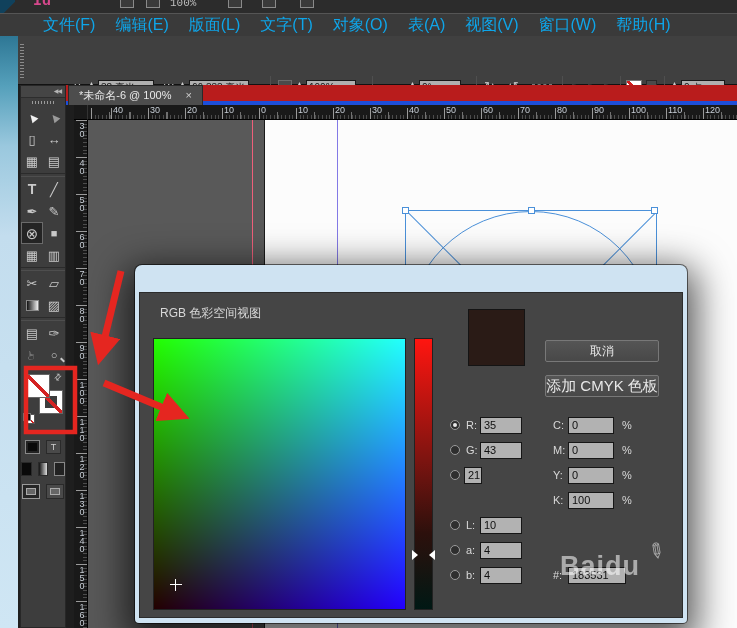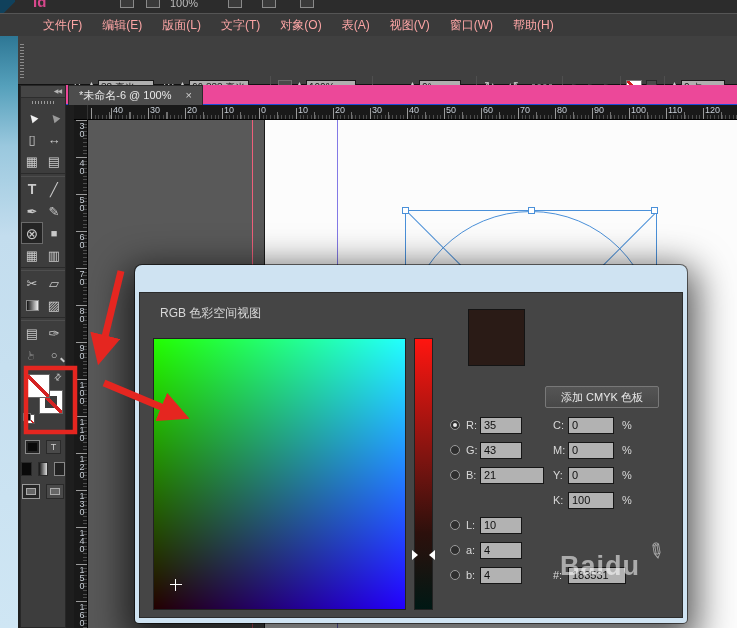--- a/index.html
+++ b/index.html
@@ -5,29 +5,29 @@
   * { margin:0; padding:0; box-sizing:border-box; }
   body { background:#111; }
   #root {
     position:relative; width:737px; height:628px; overflow:hidden;
     background:#1f1f1f;
     font-family:"Liberation Sans","DejaVu Sans",sans-serif;
     -webkit-font-smoothing:antialiased;
   }
 
   
-  .appbar { position:absolute; left:0; top:0; width:737px; height:13px; background:#2c2c2c; overflow:hidden; }
+  .appbar { position:absolute; left:0; top:0; width:737px; height:13px; background:#2c2c2c; overflow:hidden;font-family:Liberation Mono, monospace; }
   .appbar .wedge { position:absolute; left:0; top:0; width:15px; height:13px; background:linear-gradient(135deg,#10415c 60%,#2c2c2c 61%); }
   .appbar .idlogo { position:absolute; left:33px; top:-7px; color:#d6488c; font-weight:bold; font-size:15px; }
   .appbar .stub { position:absolute; top:-4px; width:14px; height:12px; border:1px solid #8a8a8a; background:#3a3a3a; }
   .appbar .zoomtxt { position:absolute; left:170px; top:-3px; color:#bdbdbd; font-size:11px; }
 
   
   .menubar { position:absolute; left:0; top:13px; width:737px; height:23px; background:#3a3a3a; border-top:1px solid #555; display:flex; padding-left:33px; }
-  .menubar .mitem { color:#fca5a5; font-size:12px; line-height:22px; padding:0 10px; cursor:default; }
+  .menubar .mitem { color:#0ea5e9; font-size:16px; line-height:22px; padding:0 10px; cursor:default; }
 
   
   .controlbar { position:absolute; left:18px; top:36px; width:719px; height:49px; background:#404040; border-bottom:1px solid #121212; }
   .cb-label { position:absolute; color:#cfcfcf; font-size:10px; line-height:14px; }
   .cb-field { position:absolute; height:15px; background:#b0b0b0; border:1px solid #181818; color:#111; font-size:10px; line-height:13px; padding:0 2px; overflow:hidden; white-space:nowrap; }
   .cb-icon  { position:absolute; color:#b8b8b8; font-size:11px; line-height:14px; }
   .step { position:absolute; width:9px; height:15px; text-align:center; }
   .step i { display:block; font-style:normal; font-size:5px; line-height:7px; color:#cccccc; }
   .vsep { position:absolute; top:40px; width:1px; height:41px; background:#2a2a2a; border-right:1px solid #4f4f4f; }
   .iconbox { position:absolute; width:14px; height:15px; border:1px solid #6a6a6a; background:#4a4a4a; color:#c8c8c8; font-size:9px; line-height:13px; text-align:center; }
@@ -80,21 +80,21 @@
   .mini-btn { width:15px; height:14px; border:1px solid #2a2a2a; background:#4a4a4a; color:#cfcfcf; font-size:9px; line-height:12px; text-align:center; }
   .mini-btn.selected { background:#222; border-color:#888; }
   .chip-black { background:#0a0a0a; }
   .chip-grad  { background:linear-gradient(90deg,#111,#ddd); }
   .chip-none  { background:#fff; background-image:linear-gradient(45deg,transparent 42%,#d42222 42%,#d42222 58%,transparent 58%); }
   .view-btn { width:18px; height:15px; border:1px solid #2a2a2a; background:#4a4a4a; position:relative; }
   .view-btn.selected { background:#262626; border-color:#9a9a9a; }
   .view-btn::after { content:""; position:absolute; left:3px; top:3px; right:3px; bottom:3px; border:1px solid #aaa; background:#666; }
 
   
-  .tabbar { position:absolute; left:66px; top:85px; right:0; height:20px; background:#ec4899; border-bottom:1px solid #1d4ed8; }
+  .tabbar { position:absolute; left:66px; top:85px; right:0; height:20px; background:#b91c1c; border-bottom:4px solid #1d4ed8; }
   .tab { position:absolute; left:2px; top:0; height:20px; background:#4d4d4d; color:#e8e8e8; font-size:11px; line-height:19px; padding:0 10px; border:1px solid #2a2a2a; border-bottom:none; }
   .tab .closex { margin-left:14px; color:#cfcfcf; font-size:11px; }
 
   .ruler-corner { position:absolute; left:74px; top:105px; width:14px; height:15px; background:#191919; border-right:1px solid #333; border-bottom:1px solid #000; }
   .hruler { position:absolute; left:88px; top:105px; right:0; height:15px; background:#191919; border-bottom:1px solid #000;
     display:flex; padding-left:23px; overflow:hidden;
     background-image:
       repeating-linear-gradient(90deg,#9a9a9a 0 1px,transparent 1px 37px),
       repeating-linear-gradient(90deg,#707070 0 1px,transparent 1px 18.5px),
       repeating-linear-gradient(90deg,#4d4d4d 0 1px,transparent 1px 3.7px);
@@ -143,21 +143,21 @@
   .sl-arrow { position:absolute; width:0; height:0; border:5px solid transparent; }
   .sl-left  { left:-3px;  top:211px; border-left:6px solid #fff; border-right:none; }
   .sl-right { right:-3px; top:211px; border-right:6px solid #fff; border-left:none; }
 
   .preview { position:absolute; left:328px; top:16px; width:57px; height:57px; border:1px solid #141414; }
 
   .dbtn { position:absolute; left:405px; width:114px; height:22px; background:linear-gradient(#555,#484848); border:1px solid #787878;
     color:#e8e8e8; font-size:12px; text-align:center; line-height:20px; border-radius:2px; }
   .dbtn.ok { top:16px; height:24px; line-height:22px; border:2px solid #e0922f; }
   .dbtn.cancel { top:47px; }
-  .dbtn.add { top:93px; font-size:11px; }
+  .dbtn.add { top:82px; font-size:15px; }
 
   .radio { position:absolute; width:10px; height:10px; border-radius:50%; background:#2e2e2e; border:1px solid #9a9a9a; }
   .radio.sel::after { content:""; position:absolute; left:2px; top:2px; width:4px; height:4px; border-radius:50%; background:#e8e8e8; }
   .flabel { position:absolute; color:#d8d8d8; font-size:11px; line-height:17px; }
   .finput { position:absolute; height:17px; background:#b2b2b2; border:1px solid #161616; color:#101010; font-size:11px; line-height:15px; padding:0 3px; }
   .pct { position:absolute; color:#d8d8d8; font-size:11px; line-height:17px; }
 
   .wm { position:absolute; left:420px; top:258px; color:rgba(255,255,255,.55); font-size:27px; font-weight:bold; letter-spacing:1px; }
   .wm .wmpencil { position:absolute; right:-26px; top:-12px; font-size:20px; transform:rotate(35deg); display:inline-block; }
 
@@ -461,31 +461,32 @@
         <div class="xhair"></div>
       </div>
 
       <div class="hueslider">
         <div class="sl-arrow sl-left"></div>
         <div class="sl-arrow sl-right"></div>
       </div>
 
       <div class="preview" style="background:#2a1b16"></div>
 
+      <div class="dbtn cancel">取消</div>
       <div class="dbtn add">添加 CMYK 色板</div>
 
       <span class="radio sel" style="left:310px;top:127px"></span>
       <span class="flabel" style="left:326px;top:124px">R:</span>
       <div class="finput" style="left:340px;top:124px;width:42px">35</div>
       <span class="radio" style="left:310px;top:152px"></span>
       <span class="flabel" style="left:326px;top:149px">G:</span>
       <div class="finput" style="left:340px;top:149px;width:42px">43</div>
       <span class="radio" style="left:310px;top:177px"></span>
       <span class="flabel" style="left:326px;top:174px">B:</span>
-      <div class="finput" style="left:340px;top:174px;width:64px">21</div>
+      <div class="finput" style="left:324px;top:174px;width:18px">21</div>
 
       <span class="flabel" style="left:413px;top:124px">C:</span>
       <div class="finput" style="left:428px;top:124px;width:46px">0</div>
       <span class="pct" style="left:482px;top:124px">%</span>
       <span class="flabel" style="left:413px;top:149px">M:</span>
       <div class="finput" style="left:428px;top:149px;width:46px">0</div>
       <span class="pct" style="left:482px;top:149px">%</span>
       <span class="flabel" style="left:413px;top:174px">Y:</span>
       <div class="finput" style="left:428px;top:174px;width:46px">0</div>
       <span class="pct" style="left:482px;top:174px">%</span>

